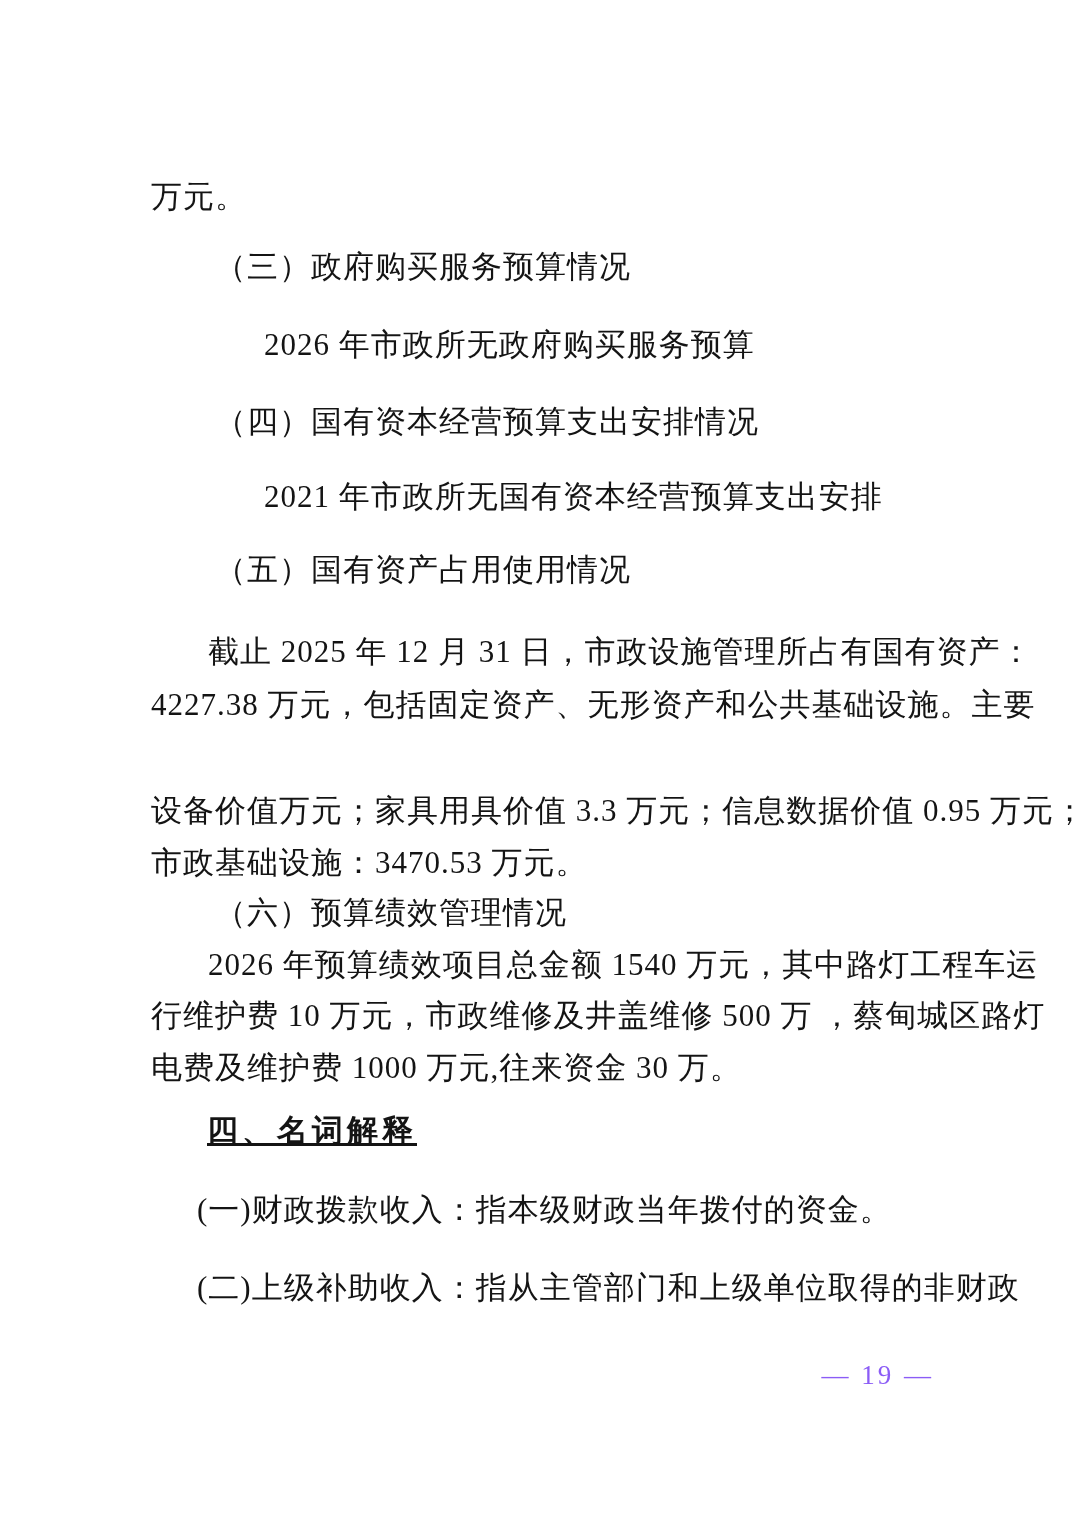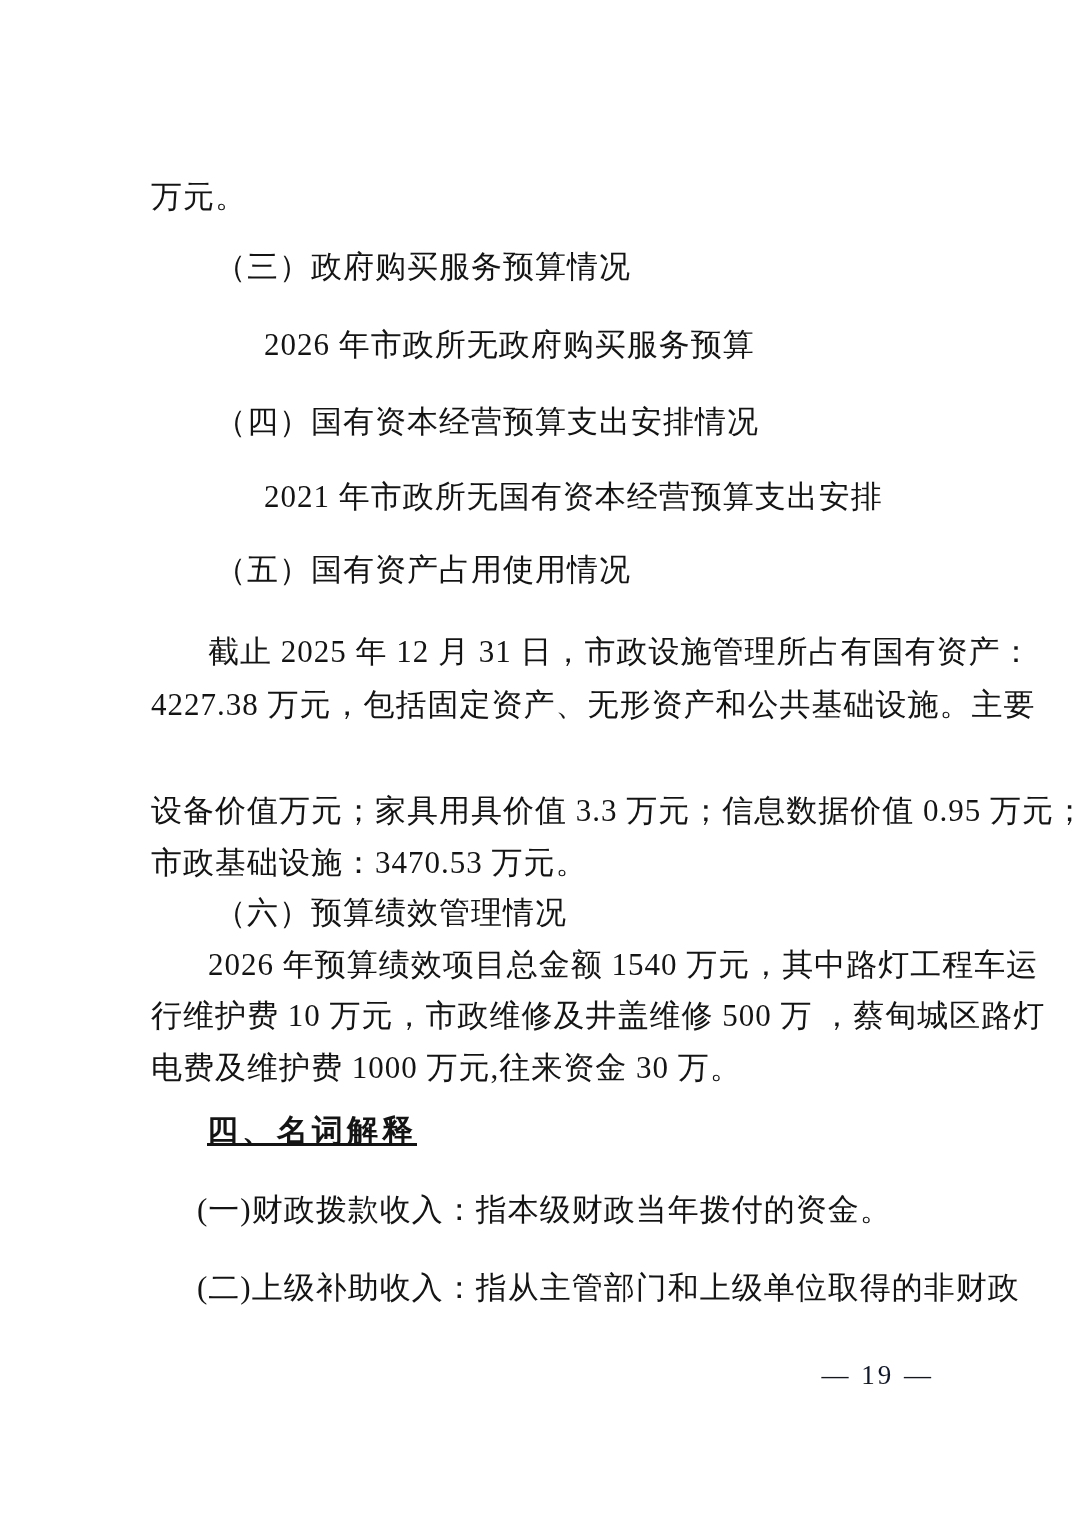--- a/index.html
+++ b/index.html
@@ -40,21 +40,21 @@
     font-weight: bold;
     letter-spacing: 4px;
     text-decoration: underline;
   }
   .footer-pageno {
     position: absolute;
     top: 1355px;
     right: 140px;
     font-size: 27px;
     letter-spacing: 3px;
-    color: #0f172a;
+    color: #8b5cf6;
     line-height: 40px;
   }
 </style>
 </head>
 <body>
 
 <div class="page">
 
   <div class="ln" style="top:177px">万元。</div>
 

